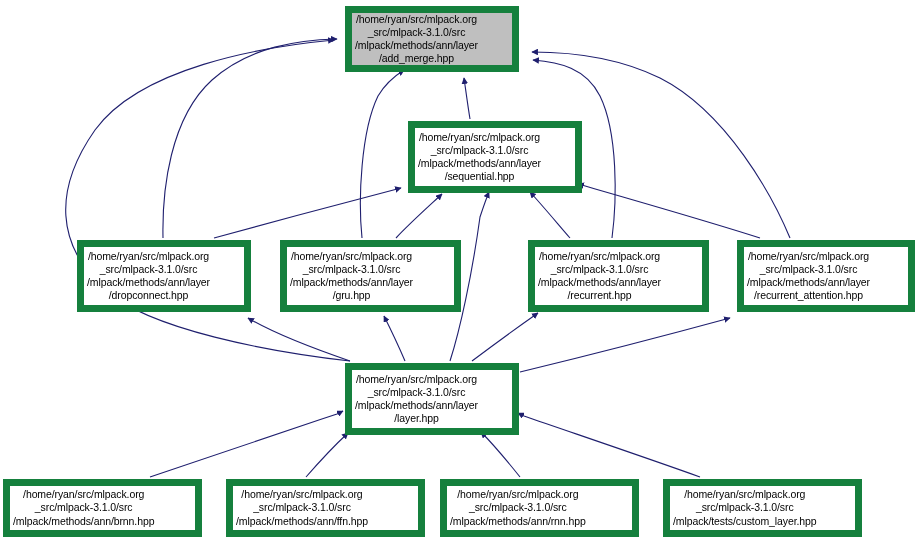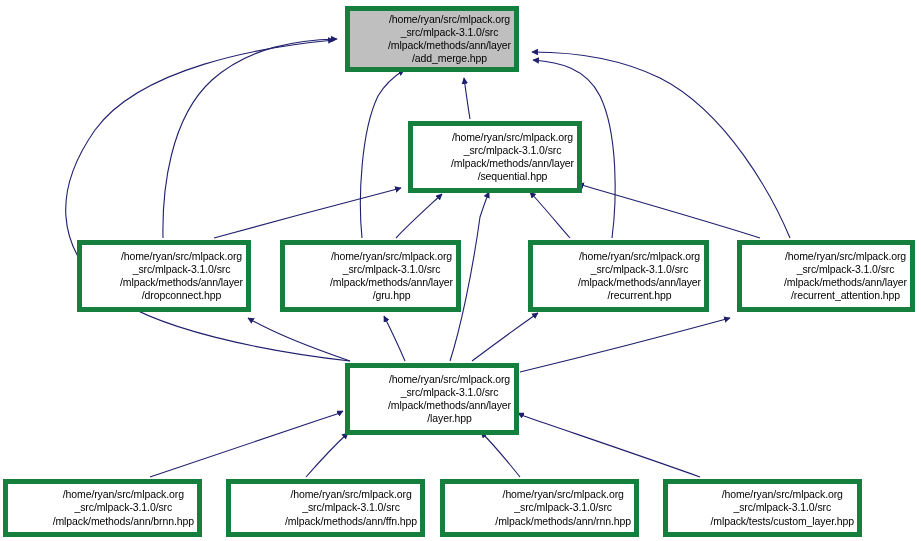--- a/index.html
+++ b/index.html
@@ -20,29 +20,29 @@
   #edges {
     position: absolute;
     left: 0;
     top: 0;
     width: 922px;
     height: 541px;
   }
   .node {
     position: absolute;
     box-sizing: border-box;
-    border: 5px solid #15803d;
+    border: 7px solid #15803d;
     background: #ffffff;
     color: #000000;
     font-size: 10.5px;
     line-height: 13.2px;
     text-align: center;
     display: flex;
     align-items: center;
-    justify-content: flex-end;
+    justify-content: flex-start;
     white-space: pre-line;
     letter-spacing: -0.1px;
   }
   .node.root {
     background: #bfbfbf;
   }
   .node span {
     display: block;
     padding: 0 3px;
   }

